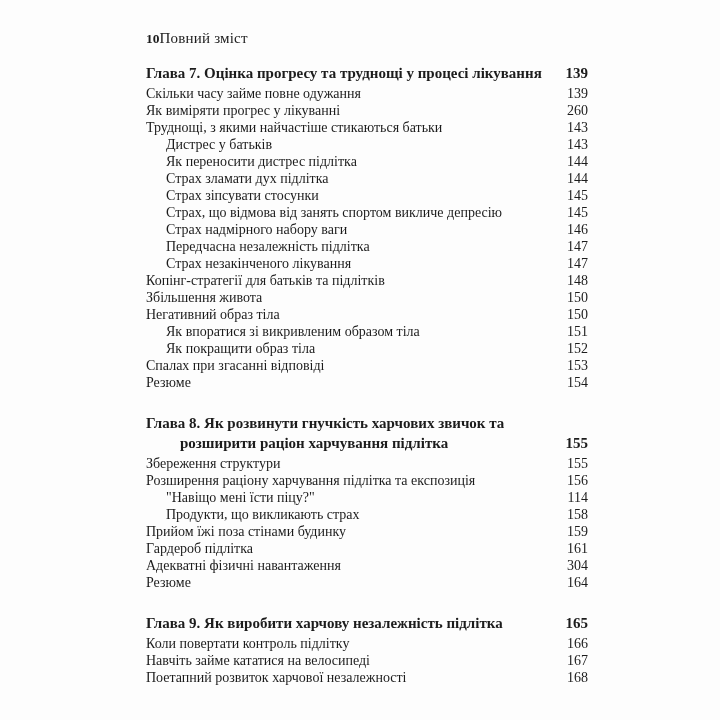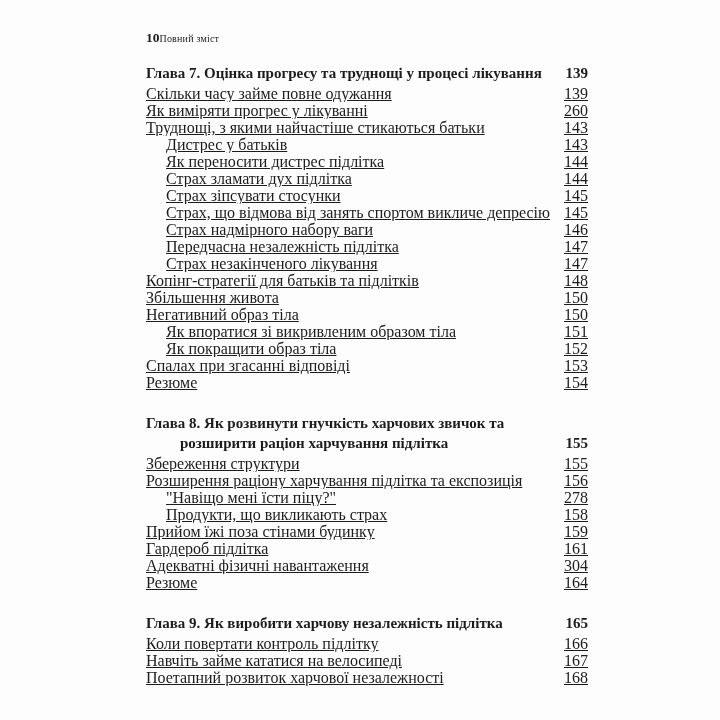--- a/index.html
+++ b/index.html
@@ -23,21 +23,21 @@
     width: 442px;
   }
   .running-head {
     display: flex;
     align-items: baseline;
     font-size: 13px;
     line-height: 16px;
     margin-bottom: 0;
   }
   .folio { font-weight: bold; font-size: 13.5px; }
-  .head-title { font-size: 10px; letter-spacing: 0.2px; }
+  .head-title { font-size: 15px; letter-spacing: 0.2px; }
 
   .toc-section { margin-top: 22px; }
   .toc-section:first-of-type { margin-top: 16px; }
 
   .chapter-row {
     display: flex;
     align-items: flex-end;
     font-weight: bold;
     font-size: 15px;
     line-height: 20px;
@@ -51,23 +51,22 @@
   .chapter-page {
     margin-left: 10px;
     min-width: 28px;
     text-align: right;
     white-space: nowrap;
   }
 
   .entry-row {
     display: flex;
     align-items: flex-start;
-    font-size: 16px;
+    font-size: 14px;
     line-height: 17px;
-    text-decoration: underline;
   }
   .entry-row.level-1 .entry-label { padding-left: 20px; }
   .entry-label { flex: 1; white-space: nowrap; overflow: hidden; }
   .entry-page {
     margin-left: 10px;
     min-width: 26px;
     text-align: right;
     white-space: nowrap;
   }
 </style>
@@ -169,21 +168,21 @@
           <div class="entry-row level-0">
             <span class="entry-label">Збереження структури</span>
             <span class="entry-page">155</span>
           </div>
           <div class="entry-row level-0">
             <span class="entry-label">Розширення раціону харчування підлітка та експозиція</span>
             <span class="entry-page">156</span>
           </div>
           <div class="entry-row level-1">
             <span class="entry-label">"Навіщо мені їсти піцу?"</span>
-            <span class="entry-page">278</span>
+            <span class="entry-page">114</span>
           </div>
           <div class="entry-row level-1">
             <span class="entry-label">Продукти, що викликають страх</span>
             <span class="entry-page">158</span>
           </div>
           <div class="entry-row level-0">
             <span class="entry-label">Прийом їжі поза стінами будинку</span>
             <span class="entry-page">159</span>
           </div>
           <div class="entry-row level-0">

